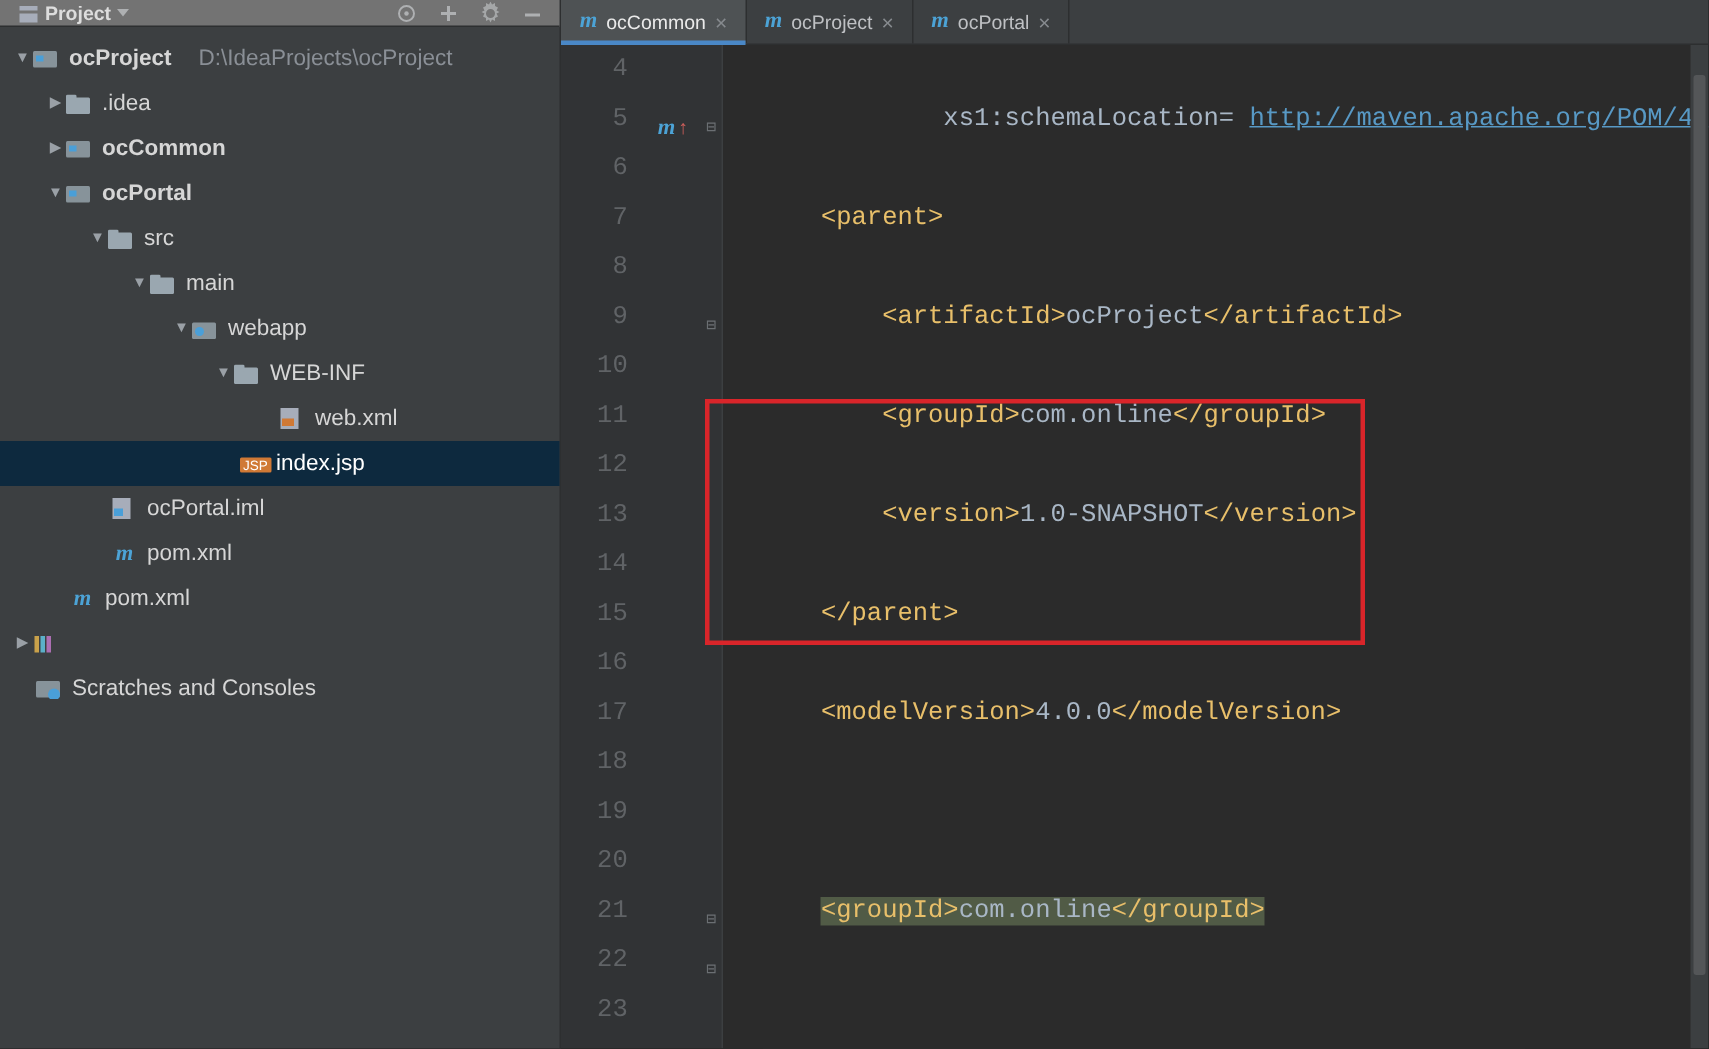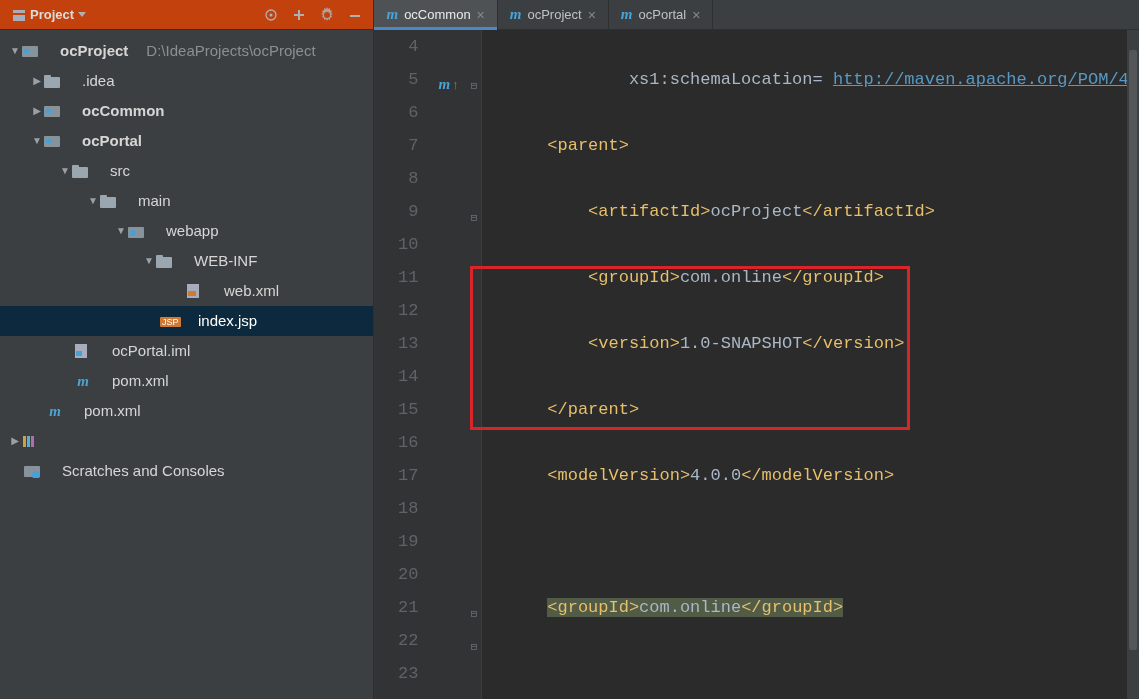--- a/index.html
+++ b/index.html
@@ -15,22 +15,22 @@
   }
   
   .sidebar {
     width: 388px;
     background: #3c3f41;
     border-right: 1px solid #2d2f30;
     display: flex;
     flex-direction: column;
   }
   .sidebar-toolbar {
-    height: 30px;
-    background: #c2410c;
+    height: 18px;
+    background: #737373;
     border-bottom: 1px solid #2d2f30;
     display: flex;
     align-items: center;
     padding: 0 6px;
     gap: 4px;
   }
   .sidebar-toolbar .proj-btn {
     display: flex;
     align-items: center;
     gap: 4px;
@@ -57,21 +57,21 @@
     white-space: nowrap;
     height: 30px;
     padding-right: 6px;
   }
   .tree-row .indent { display: inline-block; }
   .tree-row .arrow {
     width: 14px; text-align: center;
     color: #9aa0a6; font-size: 10px;
   }
   .tree-row .ic {
-    width: 18px; text-align: center; margin-right: 20px;
+    width: 18px; text-align: center; margin-right: 6px;
   }
   .tree-row .label { color: #d6d6d6; }
   .tree-row .muted { color: #8a8f96; margin-left: 18px; }
   .tree-row .bold { font-weight: bold; }
   .tree-row.selected { background: #0d293e; }
   .tree-row.selected .label { color: #fff; text-align: center; }
   svg { display: block; }
   .ic-folder      { fill:#9aa7b0; }
   .ic-folder-mod  { fill:#87939a; }
   .ic-m    { color:#4ca3d6; font-weight:bold; font-style:italic; font-family:serif; }

